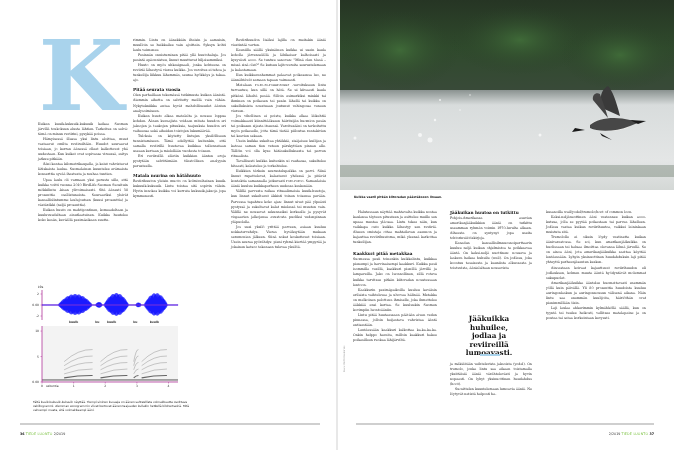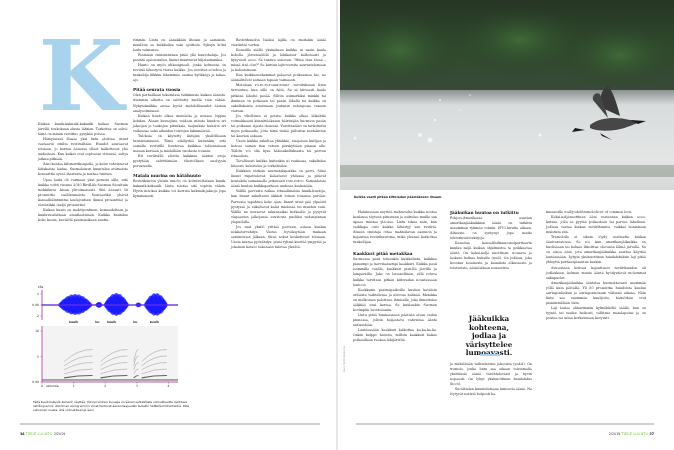--- a/index.html
+++ b/index.html
@@ -219,21 +219,21 @@
   <p class="ind">Lintu pitää huutaessaan päätään aivan veden pinnassa, jolloin heijastava vahvistaa ääntä entisestään.</p>
   <p class="ind">Lentäessään kaakkuri kalkottaa ka-ka-ka-ka. Onkin helppo havaita, milloin kaakkuri hakee poikasilleen ruokaa lähijärviltä.</p>
 </div>
 
 <div class="col" style="left:450px; top:210px; width:82px;">
   <h3 style="margin-top:0;">Jääkuikan huutoa on tutkittu</h3>
   <p>Pohjois-Amerikassa asuvien amerikanjääkuikkien ääniä on tutkittu useamman ryhmän voimin 1970-luvulta alkaen. Aiheesta on syntynyt jopa useita tohtorinväitöskirjoja.</p>
   <p class="ind">Kanadan kansallisilmnuosnoiperttaarin kuuluu neljä kuikan ohjelmistoa ta poikkeavaa ääntä. On kaksi-neljä nuottinen: nouseva ja laskeva haikea huhuilu (wail). On jodlaus, joka koostuu tasaisesta ja kauniista alkuosasta ja toistuvista, äänialaltaan nousevista</p>
 </div>
 
-<div class="pullquote">Jääkuikka kohteena, jodlaa ja värisyttelee lumoavasti.</div>
+<div class="pullquote">Jääkuikka huhuilee, jodlaa ja reviireillä lumoavasti.</div>
 <div class="pq-bar"></div>
 
 <div class="col" style="left:450px; top:362px; width:82px;">
   <p>ja mäkiäitään vaihtelevista jaksoista (yodel). On tremolo, jonka lintu saa aikaan toistamalla yksittäisiä ääniä värähtelevästi ja hyvin nopeasti. On lyhyt yksinuottinen huudahdus (hoot).</p>
   <p class="ind">Suosittelen kuuntelemaan lumoavia ääniä. Ne löytyvät netistä helposti ha-</p>
 </div>
 
 <div class="col" style="left:546px; top:210px; width:100px;">
   <p>kusanoilla wail/yodel/tremolo/hoot of common loon.</p>
   <p class="ind">Kaksi-neljänuottinen ääni vastannee kuikan aooo-kutsua, jolla se pyytää poikastaan tai parvea lähelleen. Jodlaus vastaa kuikan reviirihuutoa, vaikkei laininkaan muistuta sitä.</p>

